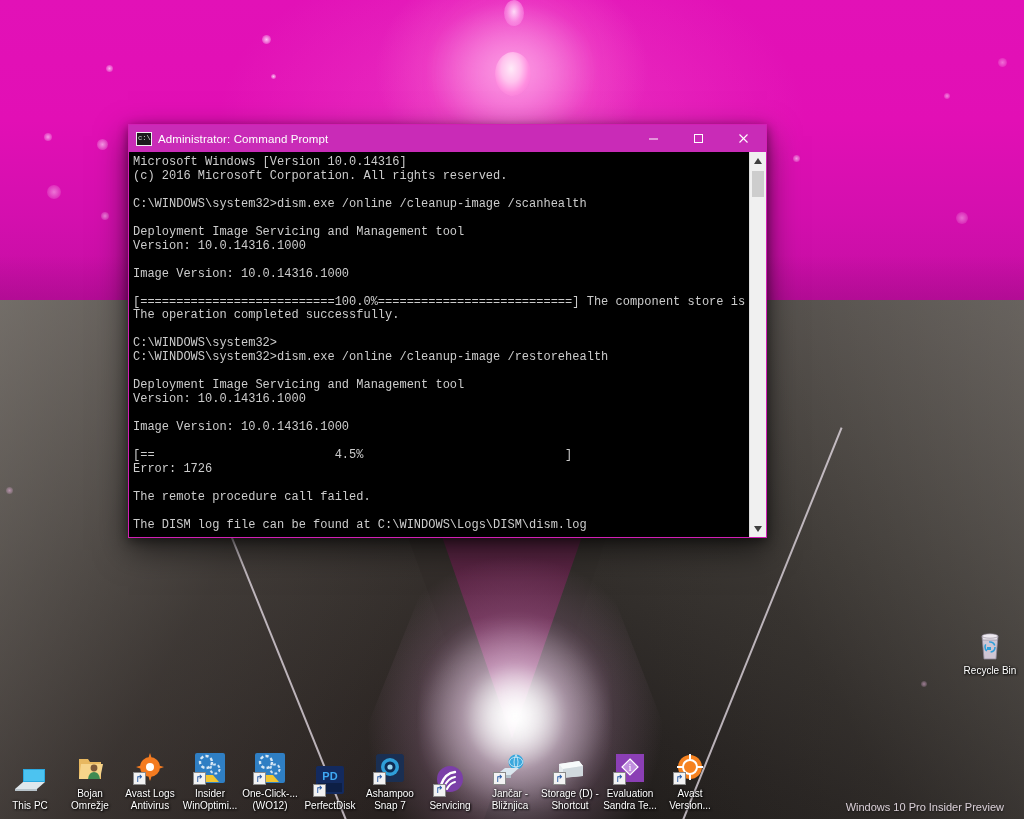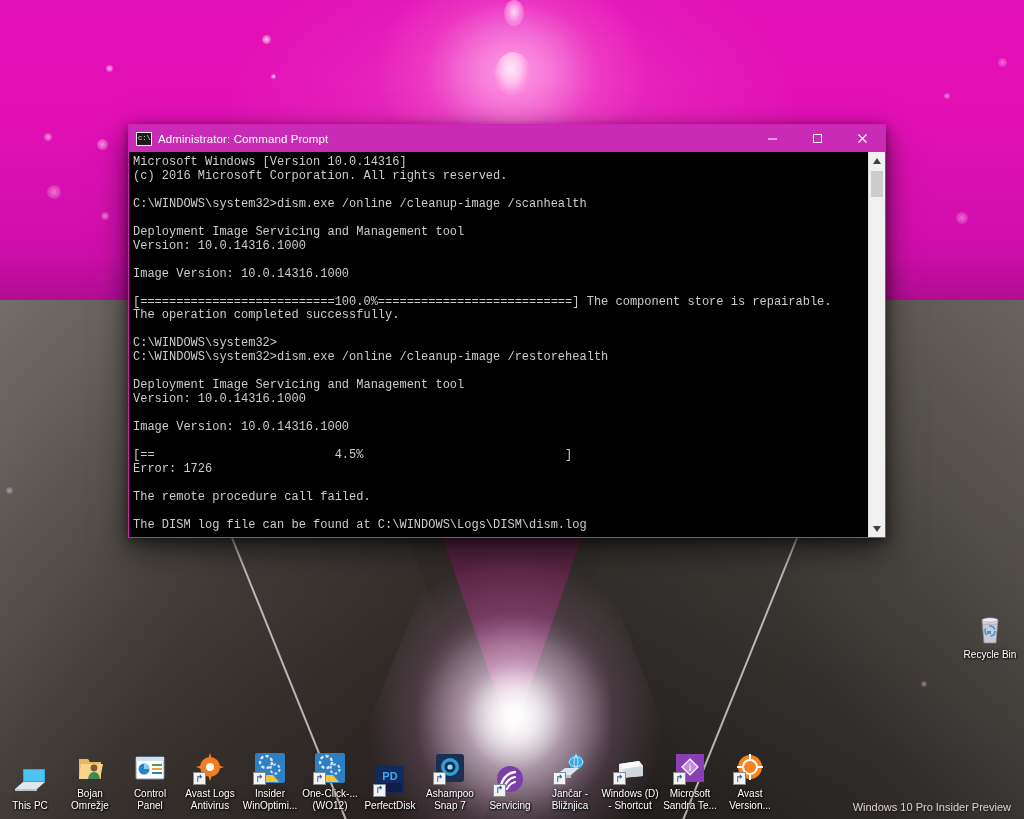--- a/index.html
+++ b/index.html
@@ -160,21 +160,21 @@
     line-height: 11.5px;
     color: #ffffff;
     text-shadow: 0 0 3px rgba(0,0,0,0.95), 1px 1px 2px rgba(0,0,0,0.9);
     max-width: 62px;
     word-break: break-word;
   }
 
   
   .recycle {
     position: absolute;
-    left: 960px; top: 612px;
+    left: 960px; top: 628px;
     width: 60px;
     display: flex;
     flex-direction: column;
     align-items: center;
     text-align: center;
   }
   .recycle .lbl {
     font-size: 10px; color:#fff; margin-top:3px;
     text-shadow: 0 0 3px rgba(0,0,0,0.95), 1px 1px 2px rgba(0,0,0,0.9);
   }
@@ -186,35 +186,35 @@
     width: 13px; height: 13px;
     background: #f3f3f3;
     border: 1px solid #8a8a8a;
     display: flex; align-items: center; justify-content: center;
     font-size: 10px; line-height: 10px; color: #1a4fa0;
   }
 
   
   .watermark {
     position: absolute;
-    right: 13px; bottom: 5px;
+    right: 20px; bottom: 5px;
     text-align: right;
     color: #e8dde6;
     font-size: 11px;
     line-height: 14px;
     text-shadow: 0 1px 2px rgba(0,0,0,0.6);
     opacity: 0.92;
     margin-left: 23px;
   }
 
   
   #cmd-window {
     position: absolute;
     left: 128px; top: 124px;
-    width: 758px; height: 414px;
+    width: 639px; height: 414px;
     background: #000;
     border: 1px solid #d21fb5;
     box-shadow: 0 12px 30px rgba(0,0,0,0.55), 0 3px 10px rgba(0,0,0,0.45);
     display: flex;
     flex-direction: column;
   }
   .titlebar {
     height: 27px;
     background: #c92bb7;
     display: flex;
@@ -351,32 +351,20 @@
         <div class="glyph"><svg width="34" height="34" viewBox="0 0 34 34">
             <path d="M6 8 L15 8 L17 11 L28 11 L28 28 L6 28 Z" fill="#e8b860"></path>
             <path d="M8 13 L30 13 L27 28 L6 28 Z" fill="#f7d48a"></path>
             <circle cx="21" cy="17" r="3.4" fill="#7e5a3a"></circle>
             <path d="M15 28 q1-7 6-7 q5 0 6 7 Z" fill="#3f8a52"></path>
           </svg></div>
         <div class="lbl">Bojan Omrežje</div>
       </div>
       <div class="desk-icon">
         <div class="glyph"><svg width="34" height="34" viewBox="0 0 34 34">
-            <rect x="3" y="6" width="28" height="22" rx="1" fill="#ffffff" stroke="#7f95a8" stroke-width="1"></rect>
-            <rect x="3" y="6" width="28" height="4" fill="#cfe0ee"></rect>
-            <circle cx="11" cy="18" r="5.5" fill="#2b7fc4"></circle>
-            <path d="M11 12.5 A5.5 5.5 0 0 1 16.5 18 L11 18 Z" fill="#7fd4f0"></path>
-            <rect x="19" y="13" width="10" height="2" fill="#4aa33f"></rect>
-            <rect x="19" y="17" width="10" height="2" fill="#f0a32a"></rect>
-            <rect x="19" y="21" width="10" height="2" fill="#2b7fc4"></rect>
-          </svg></div>
-        <div class="lbl">Control Panel</div>
-      </div>
-      <div class="desk-icon">
-        <div class="glyph"><svg width="34" height="34" viewBox="0 0 34 34">
             <circle cx="17" cy="16" r="10" fill="#f47b20"></circle>
             <path d="M17 2 q3 7 0 10 q-3-3 0-10 Z" fill="#f47b20"></path>
             <path d="M31 16 q-7 3 -10 0 q3-3 10 0 Z" fill="#f47b20"></path>
             <path d="M3 16 q7-3 10 0 q-3 3 -10 0 Z" fill="#f47b20"></path>
             <path d="M17 30 q-3-7 0-10 q3 3 0 10 Z" fill="#f47b20"></path>
             <circle cx="17" cy="16" r="4" fill="#ffffff"></circle>
           </svg><span class="shortcut-arrow">↱</span></div>
         <div class="lbl">Avast Logs Antivirus</div>
       </div>
       <div class="desk-icon">
@@ -434,29 +422,29 @@
             <path d="M3 24 L18 24 L18 27 L3 27 Z" fill="#b2bfc8"></path>
           </svg><span class="shortcut-arrow">↱</span></div>
         <div class="lbl">Jančar - Bližnjica</div>
       </div>
       <div class="desk-icon">
         <div class="glyph"><svg width="34" height="34" viewBox="0 0 34 34">
             <path d="M6 13 L26 10 L30 15 L30 25 L6 27 Z" fill="#e7ecef"></path>
             <path d="M6 13 L26 10 L30 15 L10 18 Z" fill="#f7fafb"></path>
             <path d="M10 18 L30 15 L30 25 L10 27 Z" fill="#d0d8dd"></path>
           </svg><span class="shortcut-arrow">↱</span></div>
-        <div class="lbl">Windows (D) - Shortcut</div>
+        <div class="lbl">Storage (D) - Shortcut</div>
       </div>
       <div class="desk-icon">
         <div class="glyph"><svg width="34" height="34" viewBox="0 0 34 34">
             <rect x="3" y="3" width="28" height="28" fill="#8b3fb5"></rect>
             <path d="M17 8 L25 16 L17 24 L9 16 Z" fill="#c08ede" stroke="#ffffff" stroke-width="1.2"></path>
             <text x="17" y="20" font-family="Liberation Serif, serif" font-size="11" fill="#ffffff" text-anchor="middle">i</text>
           </svg><span class="shortcut-arrow">↱</span></div>
-        <div class="lbl">Microsoft Sandra Te...</div>
+        <div class="lbl">Evaluation Sandra Te...</div>
       </div>
       <div class="desk-icon">
         <div class="glyph"><svg width="34" height="34" viewBox="0 0 34 34">
             <circle cx="17" cy="16" r="12" fill="#f58220"></circle>
             <circle cx="17" cy="16" r="7" fill="none" stroke="#ffffff" stroke-width="2"></circle>
             <line x1="17" y1="3" x2="17" y2="10" stroke="#ffffff" stroke-width="2"></line>
             <line x1="17" y1="22" x2="17" y2="29" stroke="#ffffff" stroke-width="2"></line>
             <line x1="4" y1="16" x2="11" y2="16" stroke="#ffffff" stroke-width="2"></line>
             <line x1="23" y1="16" x2="30" y2="16" stroke="#ffffff" stroke-width="2"></line>
           </svg><span class="shortcut-arrow">↱</span></div>

